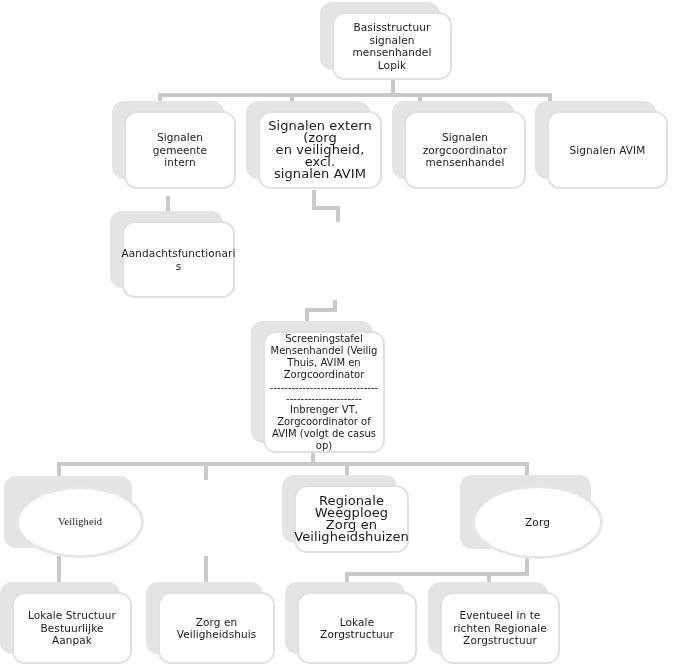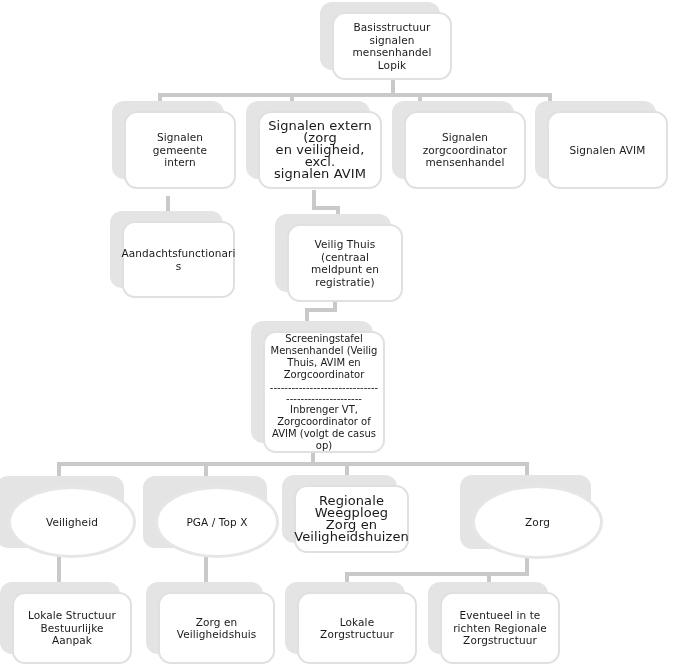--- a/index.html
+++ b/index.html
@@ -191,59 +191,45 @@
   </div>
 
   <div class="node" style="left:122px; top:221px; width:113px; height:77px;">
     <div class="plate"></div>
     <div class="face">
       <span class="label">Aandachtsfunctionari
 s</span>
     </div>
   </div>
 
-  <div class="node" style="left:287px; top:224px; width:116px; height:78px;">
-    <div class="plate"></div>
-    <div class="face">
-      <span class="label">Veilig Thuis (centraal
-meldpunt en
-registratie)</span>
-    </div>
-  </div>
 
   <div class="node" style="left:263px; top:331px; width:122px; height:122px;">
     <div class="plate"></div>
     <div class="face">
       <div class="stack">
         <div class="seg">Screeningstafel
 Mensenhandel (Veilig
 Thuis, AVIM en
 Zorgcoordinator</div>
         <div class="rule">---------------------------------------------------</div>
         <div class="seg">Inbrenger VT,
 Zorgcoordinator of
 AVIM (volgt de casus
 op)</div>
       </div>
     </div>
   </div>
 
-  <div class="node ellipse" style="left:8px; top:486px; width:128px; height:72px;">
+  <div class="node ellipse" style="left:16px; top:486px; width:128px; height:72px;font-family:Liberation Serif, serif;">
     <div class="plate"></div>
     <div class="face">
       <span class="label">Veiligheid</span>
     </div>
   </div>
 
-  <div class="node ellipse" style="left:155px; top:486px; width:124px; height:72px;">
-    <div class="plate"></div>
-    <div class="face">
-      <span class="label">PGA / Top X</span>
-    </div>
-  </div>
 
   <div class="node" style="left:294px; top:485px; width:115px; height:68px;">
     <div class="plate"></div>
     <div class="face">
       <span class="label sm">Regionale Weegploeg
 Zorg en
 Veiligheidshuizen</span>
     </div>
   </div>
 

